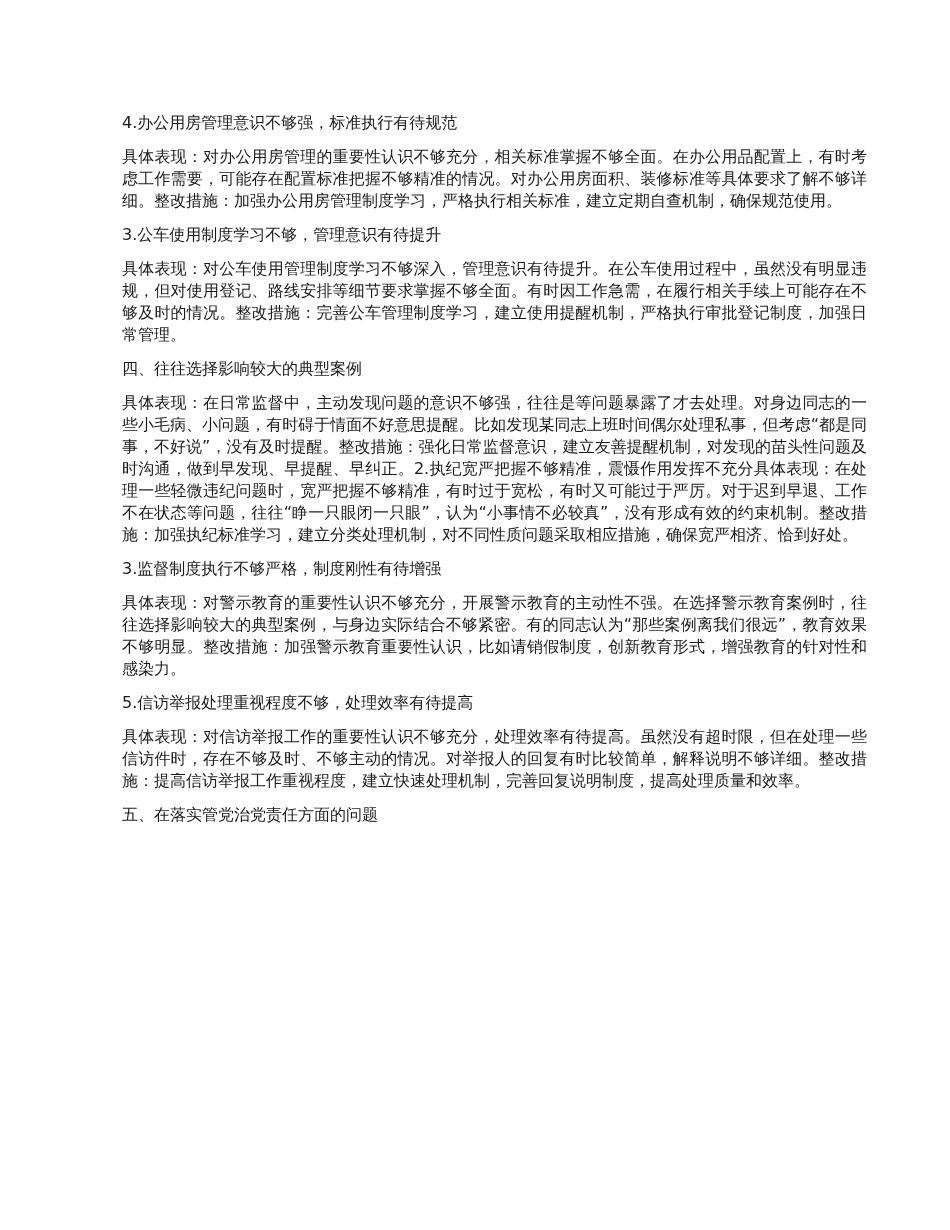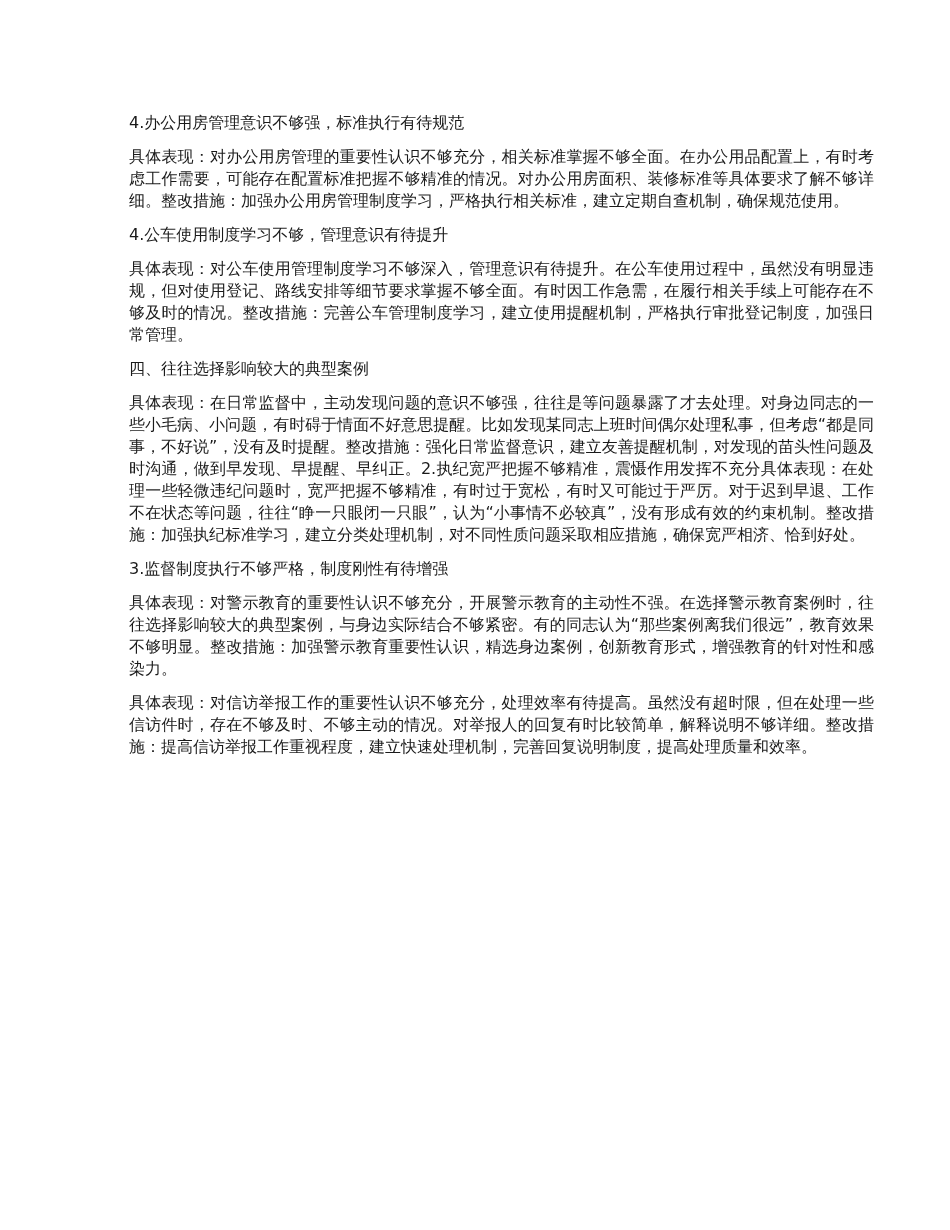--- a/index.html
+++ b/index.html
@@ -10,21 +10,21 @@
     body {
       width: 950px;
       height: 1230px;
       position: relative;
       overflow: hidden;
       font-family: "DejaVu Sans", "Liberation Sans", sans-serif;
       color: #1a1a1a;
     }
     .page {
       position: absolute;
-      left: 129px;
+      left: 122px;
       top: 112px;
       width: 745px;
     }
     .heading, .para {
       font-size: 16px;
       line-height: 22px;
       margin: 0;
       letter-spacing: 0;
       word-break: break-all;
     }
@@ -36,26 +36,28 @@
       text-align: justify;
     }
   </style>
 </head>
 <body>
 
 <div class="page">
   <p class="heading">4.办公用房管理意识不够强，标准执行有待规范</p>
   <p class="para">具体表现：对办公用房管理的重要性认识不够充分，相关标准掌握不够全面。在办公用品配置上，有时考虑工作需要，可能存在配置标准把握不够精准的情况。对办公用房面积、装修标准等具体要求了解不够详细。整改措施：加强办公用房管理制度学习，严格执行相关标准，建立定期自查机制，确保规范使用。</p>
 
-  <p class="heading">4.公车使用制度学习不够，管理意识有待提升</p>
+  <p class="heading">3.公车使用制度学习不够，管理意识有待提升</p>
   <p class="para">具体表现：对公车使用管理制度学习不够深入，管理意识有待提升。在公车使用过程中，虽然没有明显违规，但对使用登记、路线安排等细节要求掌握不够全面。有时因工作急需，在履行相关手续上可能存在不够及时的情况。整改措施：完善公车管理制度学习，建立使用提醒机制，严格执行审批登记制度，加强日常管理。</p>
 
   <p class="heading">四、往往选择影响较大的典型案例</p>
 
   <p class="para">具体表现：在日常监督中，主动发现问题的意识不够强，往往是等问题暴露了才去处理。对身边同志的一些小毛病、小问题，有时碍于情面不好意思提醒。比如发现某同志上班时间偶尔处理私事，但考虑“都是同事，不好说”，没有及时提醒。整改措施：强化日常监督意识，建立友善提醒机制，对发现的苗头性问题及时沟通，做到早发现、早提醒、早纠正。2.执纪宽严把握不够精准，震慑作用发挥不充分具体表现：在处理一些轻微违纪问题时，宽严把握不够精准，有时过于宽松，有时又可能过于严厉。对于迟到早退、工作不在状态等问题，往往“睁一只眼闭一只眼”，认为“小事情不必较真”，没有形成有效的约束机制。整改措施：加强执纪标准学习，建立分类处理机制，对不同性质问题采取相应措施，确保宽严相济、恰到好处。</p>
 
   <p class="heading">3.监督制度执行不够严格，制度刚性有待增强</p>
 
-  <p class="para">具体表现：对警示教育的重要性认识不够充分，开展警示教育的主动性不强。在选择警示教育案例时，往往选择影响较大的典型案例，与身边实际结合不够紧密。有的同志认为“那些案例离我们很远”，教育效果不够明显。整改措施：加强警示教育重要性认识，精选身边案例，创新教育形式，增强教育的针对性和感染力。</p>
+  <p class="para">具体表现：对警示教育的重要性认识不够充分，开展警示教育的主动性不强。在选择警示教育案例时，往往选择影响较大的典型案例，与身边实际结合不够紧密。有的同志认为“那些案例离我们很远”，教育效果不够明显。整改措施：加强警示教育重要性认识，比如请销假制度，创新教育形式，增强教育的针对性和感染力。</p>
 
+  <p class="heading">5.信访举报处理重视程度不够，处理效率有待提高</p>
   <p class="para">具体表现：对信访举报工作的重要性认识不够充分，处理效率有待提高。虽然没有超时限，但在处理一些信访件时，存在不够及时、不够主动的情况。对举报人的回复有时比较简单，解释说明不够详细。整改措施：提高信访举报工作重视程度，建立快速处理机制，完善回复说明制度，提高处理质量和效率。</p>
 
+  <p class="heading">五、在落实管党治党责任方面的问题</p>
 </div>
 
 </body></html>

